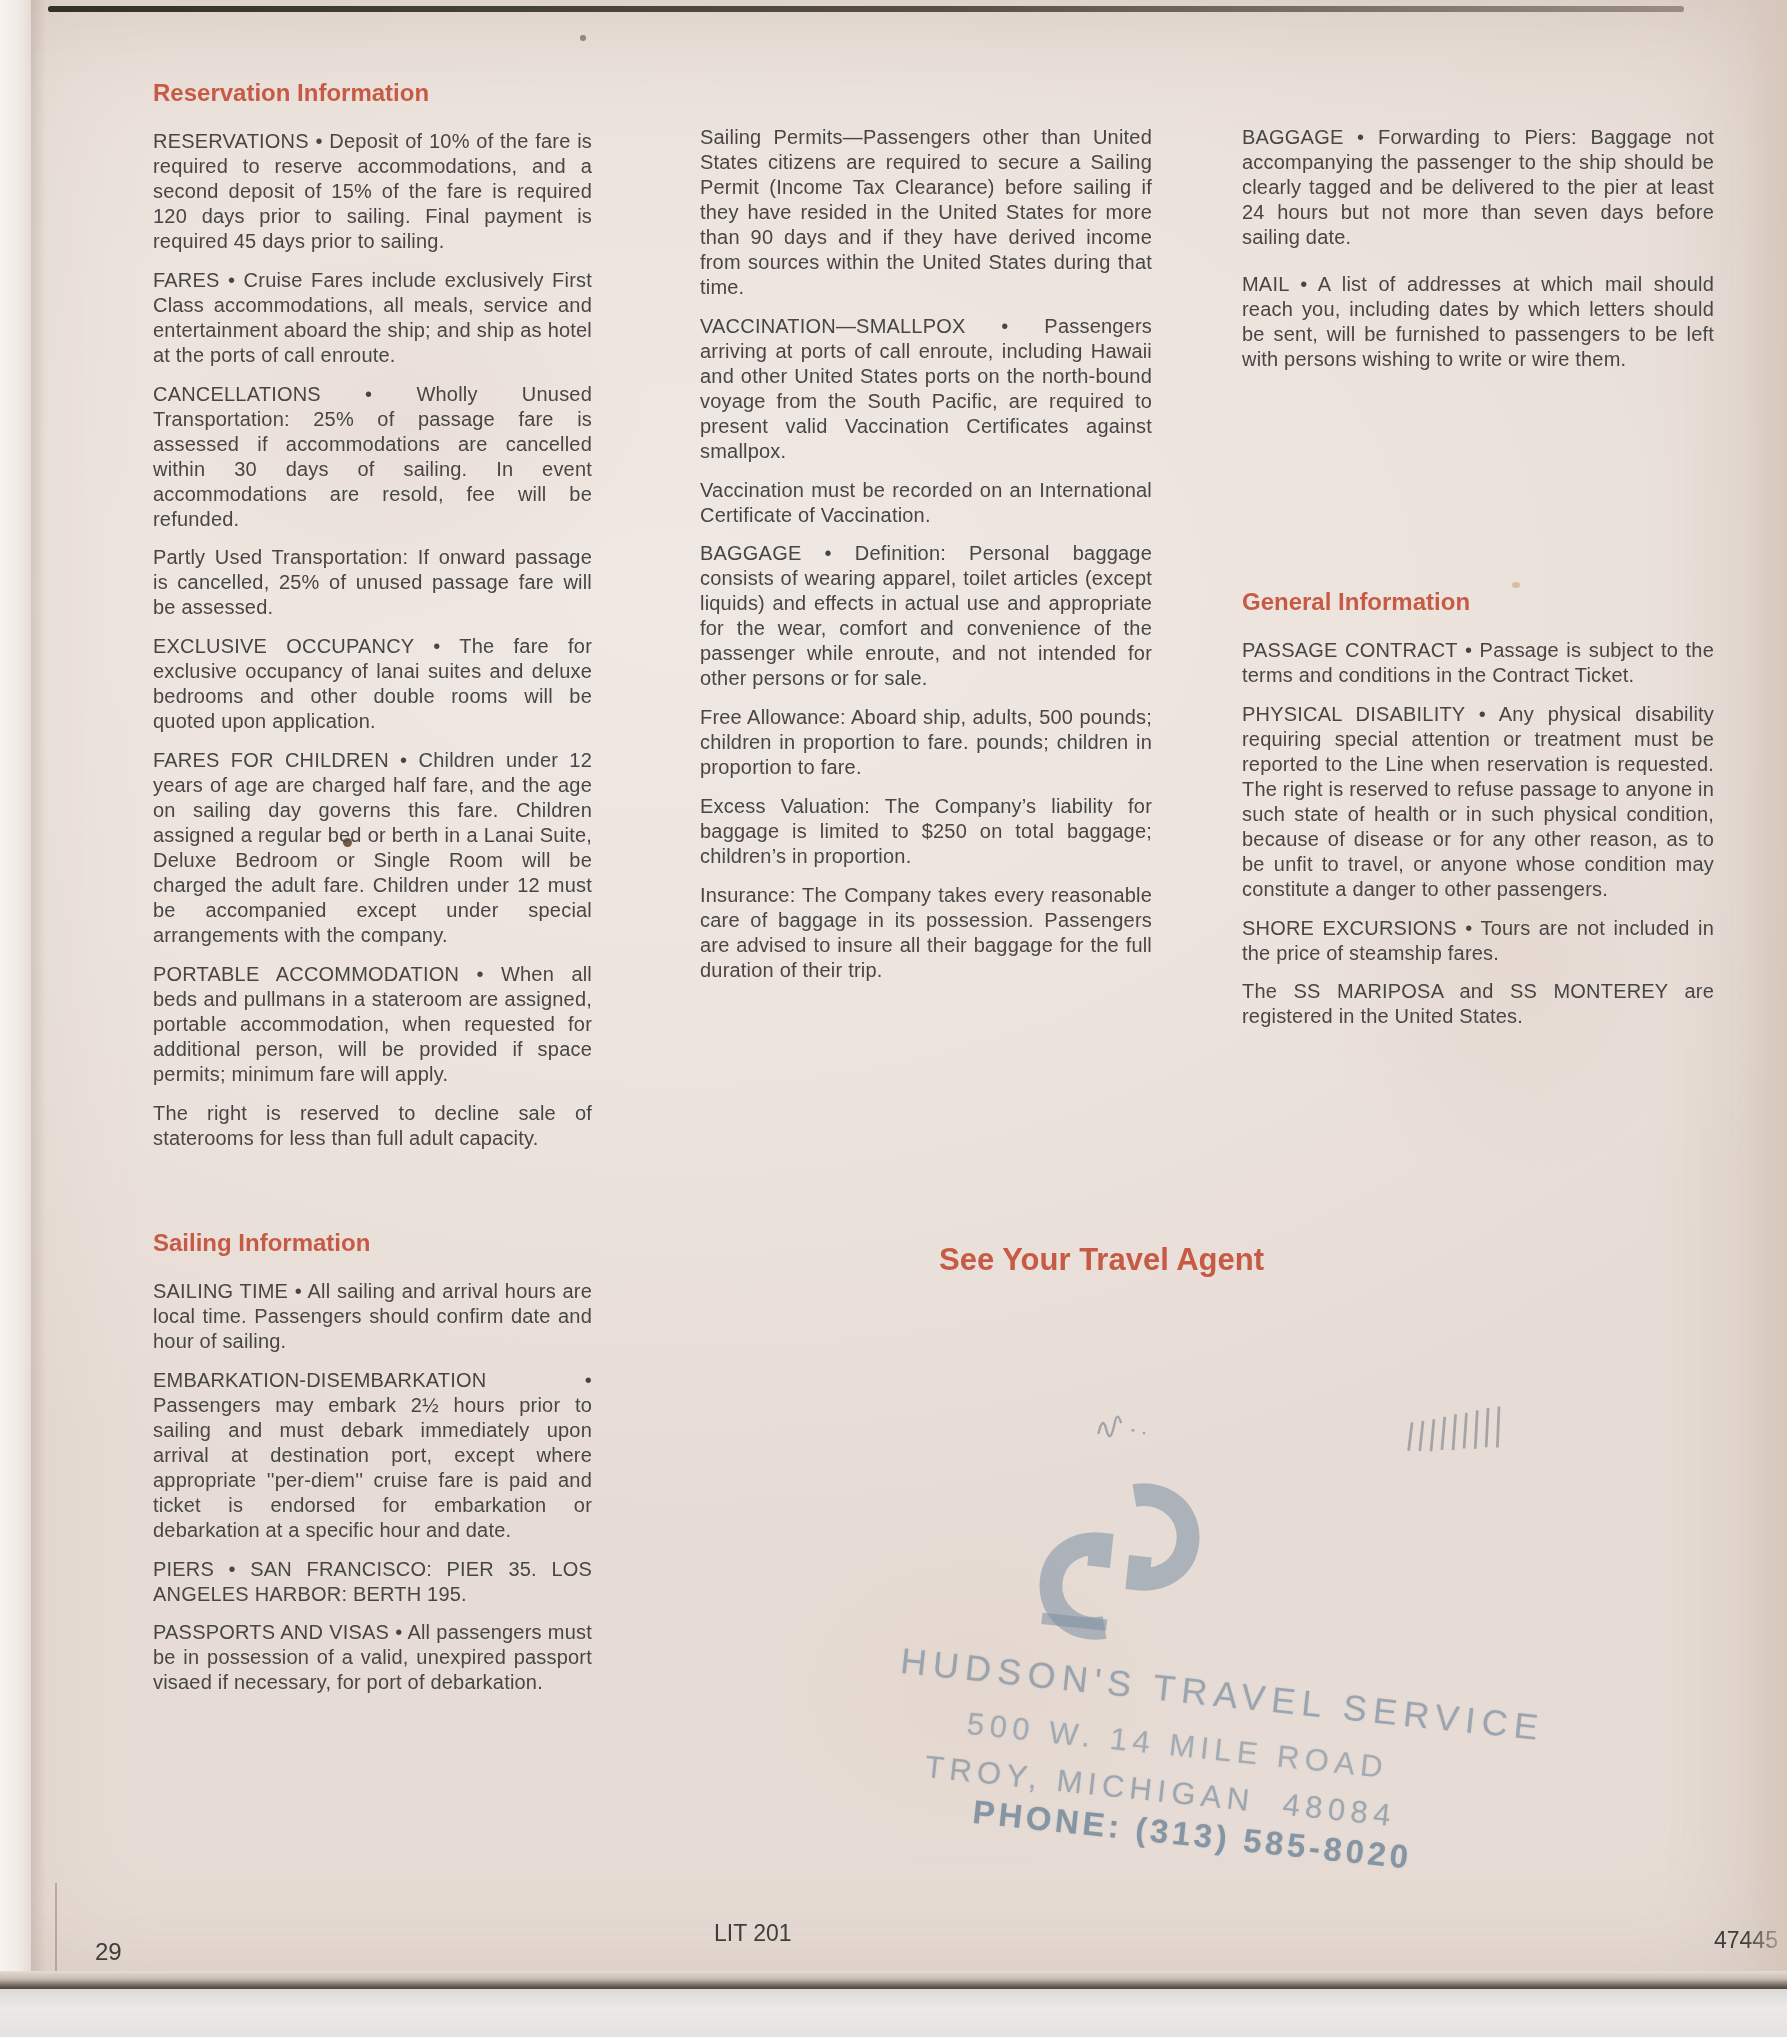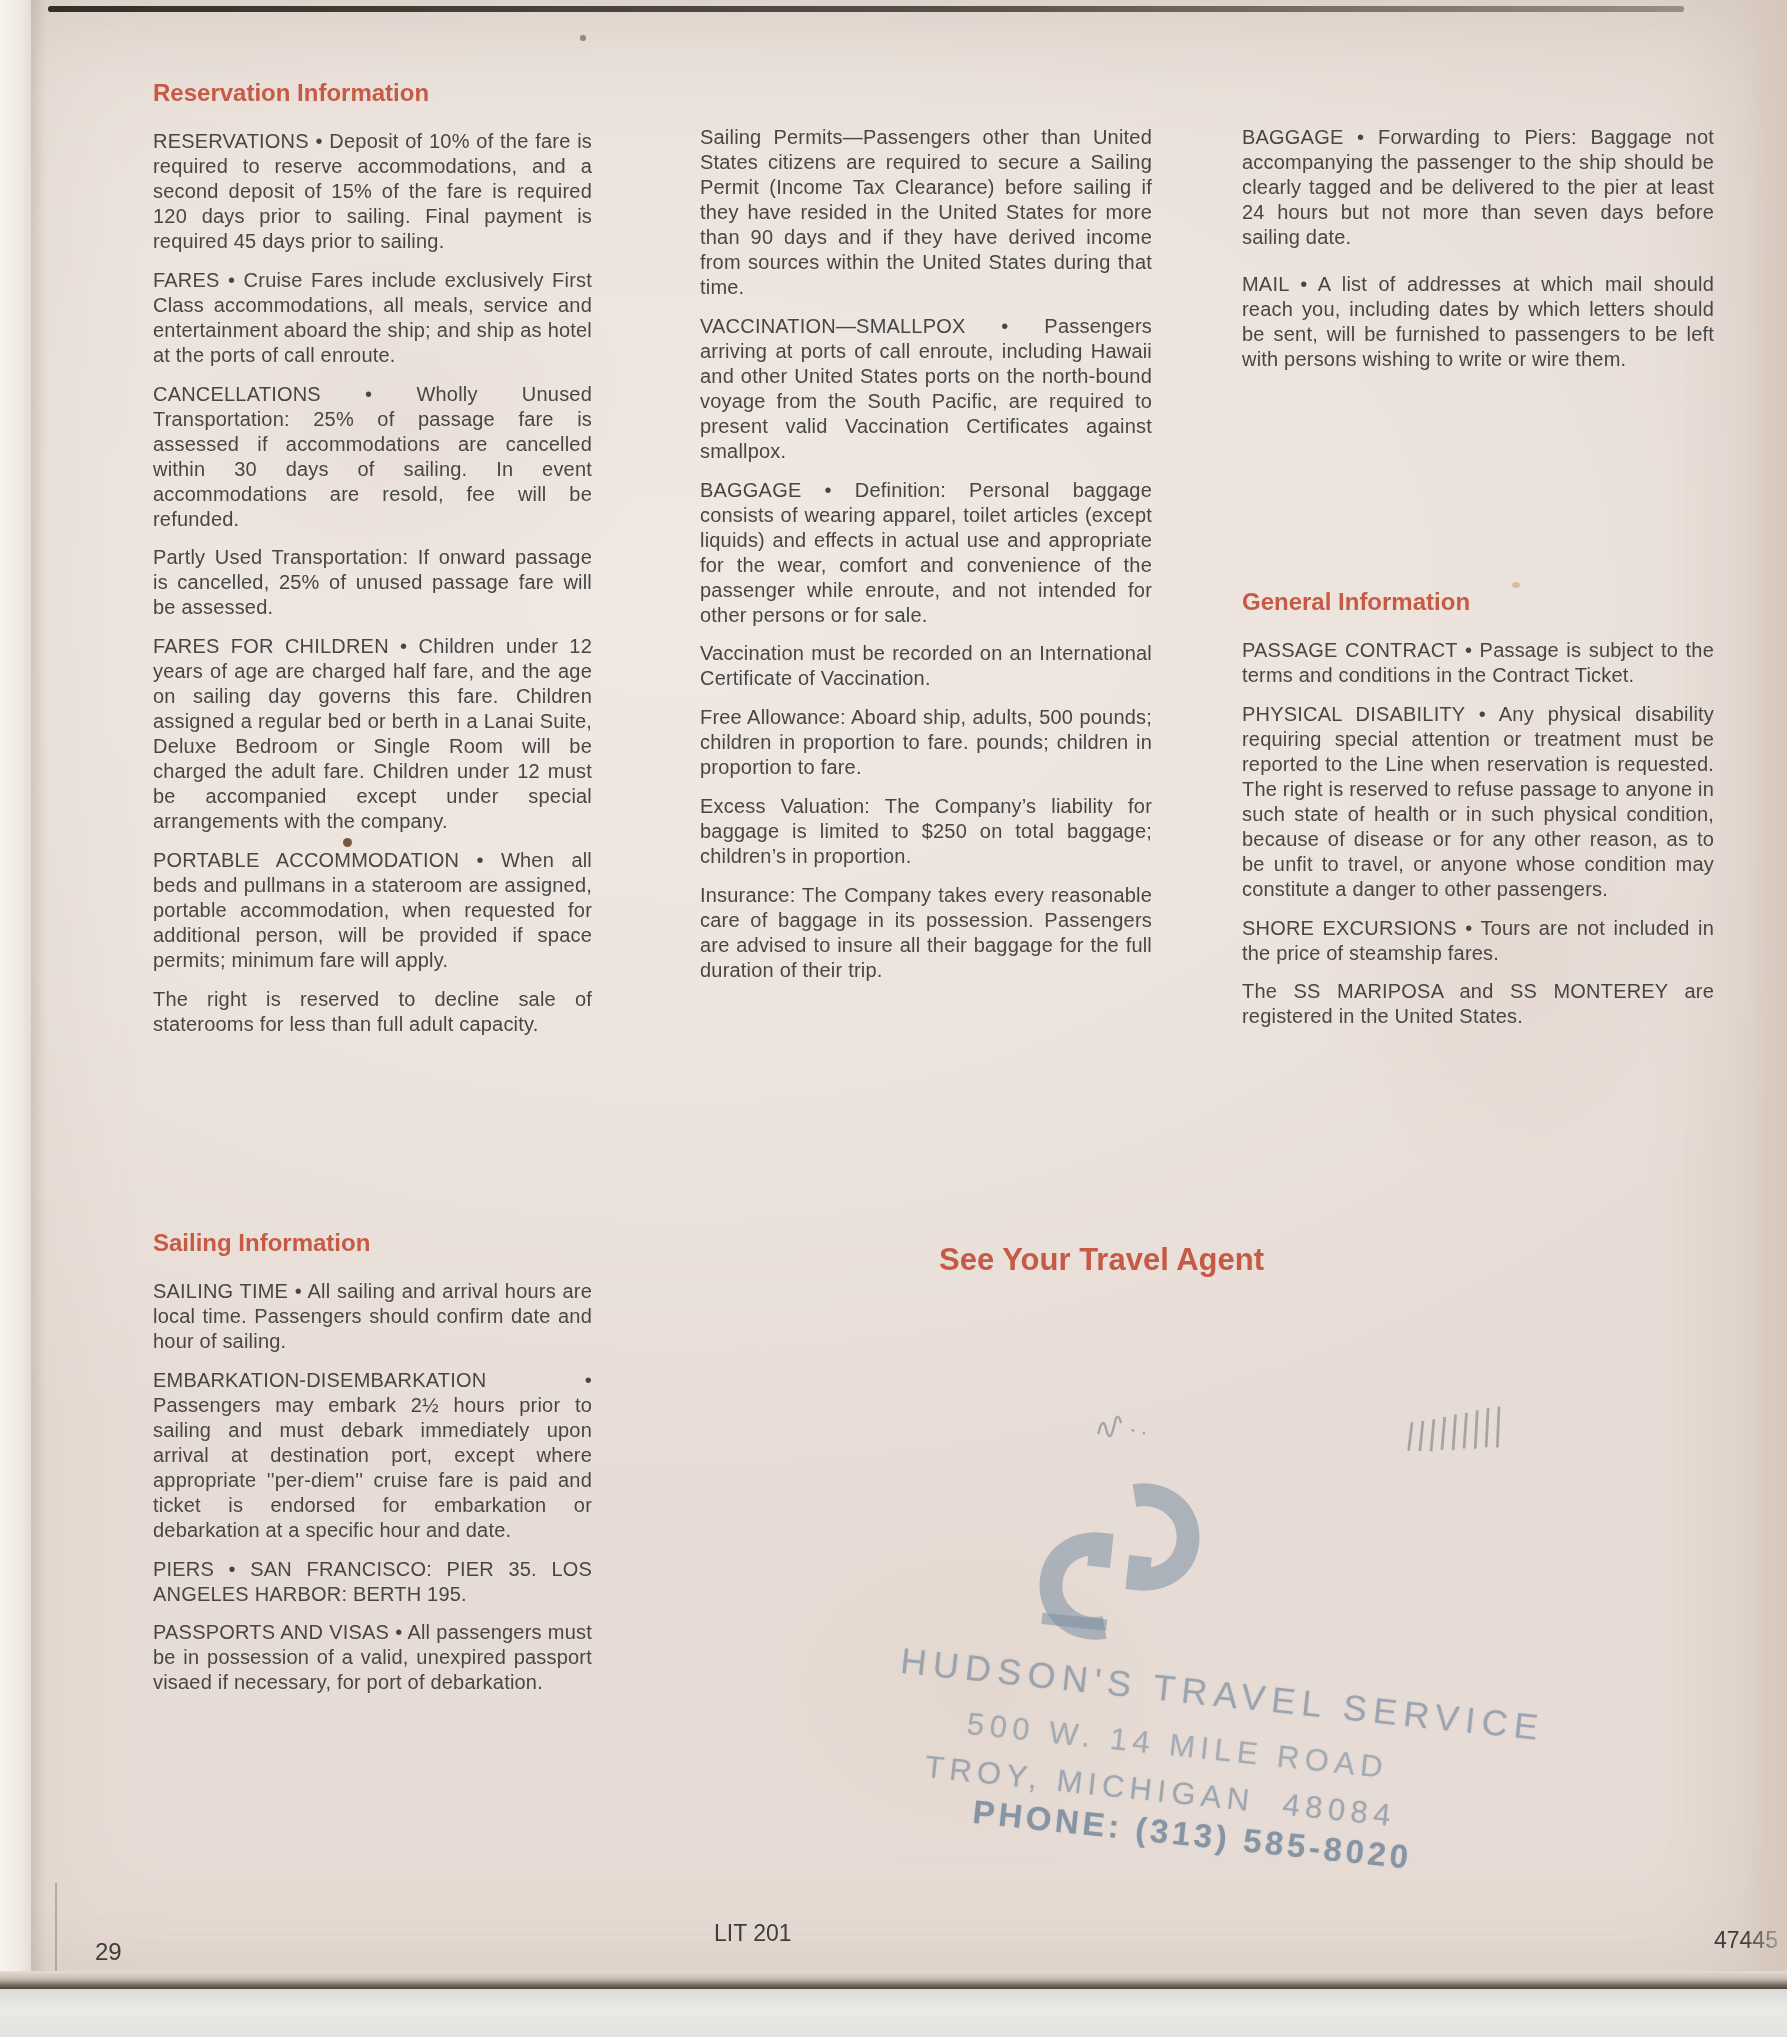--- a/index.html
+++ b/index.html
@@ -72,38 +72,39 @@
     <div class="speck speck1"></div>
     <div class="speck speck2"></div>
     <div class="speck speck3"></div>
 
     <div class="col col-reservation">
       <h1 class="sect">Reservation Information</h1>
       <p class="body">RESERVATIONS  •  Deposit of 10% of the fare is required to reserve accommodations, and a second deposit of 15% of the fare is required 120 days prior to sailing. Final payment is required 45 days prior to sailing.</p>
       <p class="body">FARES  •  Cruise Fares include exclusively First Class accommodations, all meals, service and entertainment aboard the ship; and ship as hotel at the ports of call enroute.</p>
       <p class="body">CANCELLATIONS  •  Wholly Unused Transportation: 25% of passage fare is assessed if accommodations are cancelled within 30 days of sailing. In event accommodations are resold, fee will be refunded.</p>
       <p class="body">Partly Used Transportation: If onward passage is cancelled, 25% of unused passage fare will be assessed.</p>
+      <p class="body">EXCLUSIVE OCCUPANCY  •  The fare for exclusive occupancy of lanai suites and deluxe bedrooms and other double rooms will be quoted upon application.</p>
       <p class="body">FARES FOR CHILDREN  •  Children under 12 years of age are charged half fare, and the age on sailing day governs this fare. Children assigned a regular bed or berth in a Lanai Suite, Deluxe Bedroom or Single Room will be charged the adult fare. Children under 12 must be accompanied except under special arrangements with the company.</p>
       <p class="body">PORTABLE ACCOMMODATION  •  When all beds and pullmans in a stateroom are assigned, portable accommodation, when requested for additional person, will be provided if space permits; minimum fare will apply.</p>
       <p class="body">The right is reserved to decline sale of staterooms for less than full adult capacity.</p>
     </div>
 
     <div class="col col-sailing">
       <h1 class="sect">Sailing Information</h1>
       <p class="body">SAILING TIME  •  All sailing and arrival hours are local time. Passengers should confirm date and hour of sailing.</p>
       <p class="body">EMBARKATION-DISEMBARKATION  •  Passengers may embark 2½ hours prior to sailing and must debark immediately upon arrival at destination port, except where appropriate ''per-diem'' cruise fare is paid and ticket is endorsed for embarkation or debarkation at a specific hour and date.</p>
       <p class="body">PIERS  •  SAN FRANCISCO: PIER 35. LOS ANGELES HARBOR: BERTH 195.</p>
       <p class="body">PASSPORTS AND VISAS  •  All passengers must be in possession of a valid, unexpired passport visaed if necessary, for port of debarkation.</p>
     </div>
 
     <div class="col col-middle">
       <p class="body">Sailing Permits—Passengers other than United States citizens are required to secure a Sailing Permit (Income Tax Clearance) before sailing if they have resided in the United States for more than 90 days and if they have derived income from sources within the United States during that time.</p>
       <p class="body">VACCINATION—SMALLPOX  •  Passengers arriving at ports of call enroute, including Hawaii and other United States ports on the north-bound voyage from the South Pacific, are required to present valid Vaccination Certificates against smallpox.</p>
+      <p class="body">Vaccination must be recorded on an International Certificate of Vaccination.</p>
       <p class="body">BAGGAGE  •  Definition: Personal baggage consists of wearing apparel, toilet articles (except liquids) and effects in actual use and appropriate for the wear, comfort and convenience of the passenger while enroute, and not intended for other persons or for sale.</p>
-      <p class="body">Vaccination must be recorded on an International Certificate of Vaccination.</p>
       <p class="body">Free Allowance: Aboard ship, adults, 500 pounds; children in proportion to fare. pounds; children in proportion to fare.</p>
       <p class="body">Excess Valuation: The Company’s liability for baggage is limited to $250 on total baggage; children’s in proportion.</p>
       <p class="body">Insurance: The Company takes every reasonable care of baggage in its possession. Passengers are advised to insure all their baggage for the full duration of their trip.</p>
     </div>
 
     <div class="col col-right-top">
       <p class="body">BAGGAGE  •  Forwarding to Piers: Baggage not accompanying the passenger to the ship should be clearly tagged and be delivered to the pier at least 24 hours but not more than seven days before sailing date.</p>
       <p class="body">MAIL  •  A list of addresses at which mail should reach you, including dates by which letters should be sent, will be furnished to passengers to be left with persons wishing to write or wire them.</p>
     </div>
 

